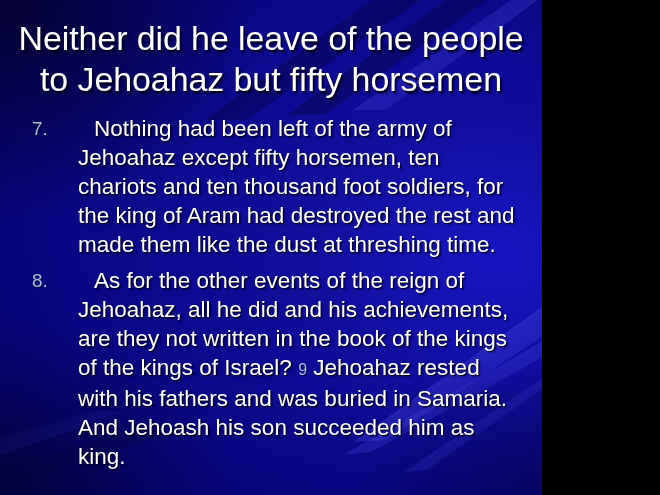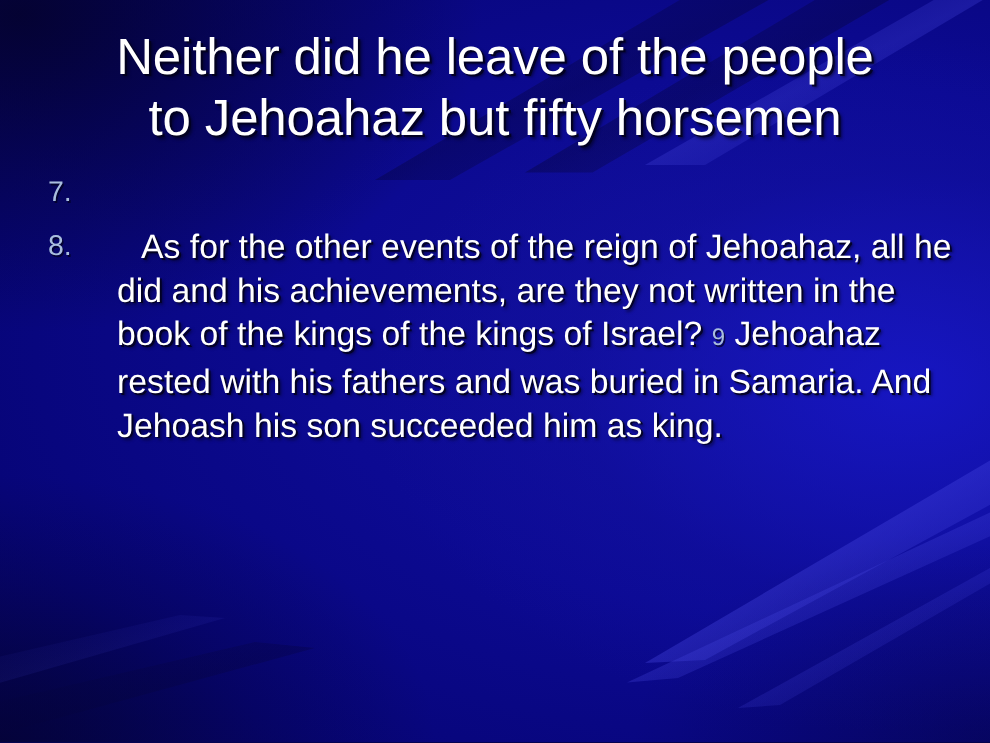--- a/index.html
+++ b/index.html
@@ -3,21 +3,21 @@
 <meta charset="utf-8">
 <title>Slide</title>
 <style>
   html, body {
     margin: 0;
     padding: 0;
     background: #000;
   }
   .slide {
     position: relative;
-    width: 660px;
+    width: 542px;
     height: 495px;
     overflow: hidden;
     font-family: "Liberation Sans", sans-serif;
     background: #0a0a9a;
   }
 
   
   .bg-base {
     position: absolute;
     inset: 0;
@@ -154,21 +154,21 @@
   </div>
 
   <div class="content">
 
     <div class="title">Neither did he leave of the people
 to Jehoahaz but fifty horsemen</div>
 
     <div class="body">
 
       <div class="para">
-        <span class="marker">7.</span><span class="lead"></span>
+        <span class="marker">7.</span><span class="lead"></span><span>Nothing had been left of the army of Jehoahaz except fifty horsemen, ten chariots and ten thousand foot soldiers, for the king of Aram had destroyed the rest and made them like the dust at threshing time.</span>
       </div>
 
       <div class="para">
         <span class="marker">8.</span><span class="lead"></span><span>As for the other events of the reign of Jehoahaz, all he did and his achievements, are they not written in the book of the kings of the kings of Israel? </span><span class="inline-num">9</span><span> Jehoahaz rested with his fathers and was buried in Samaria. And Jehoash his son succeeded him as king.</span>
       </div>
 
     </div>
   </div>
 </div>
 

